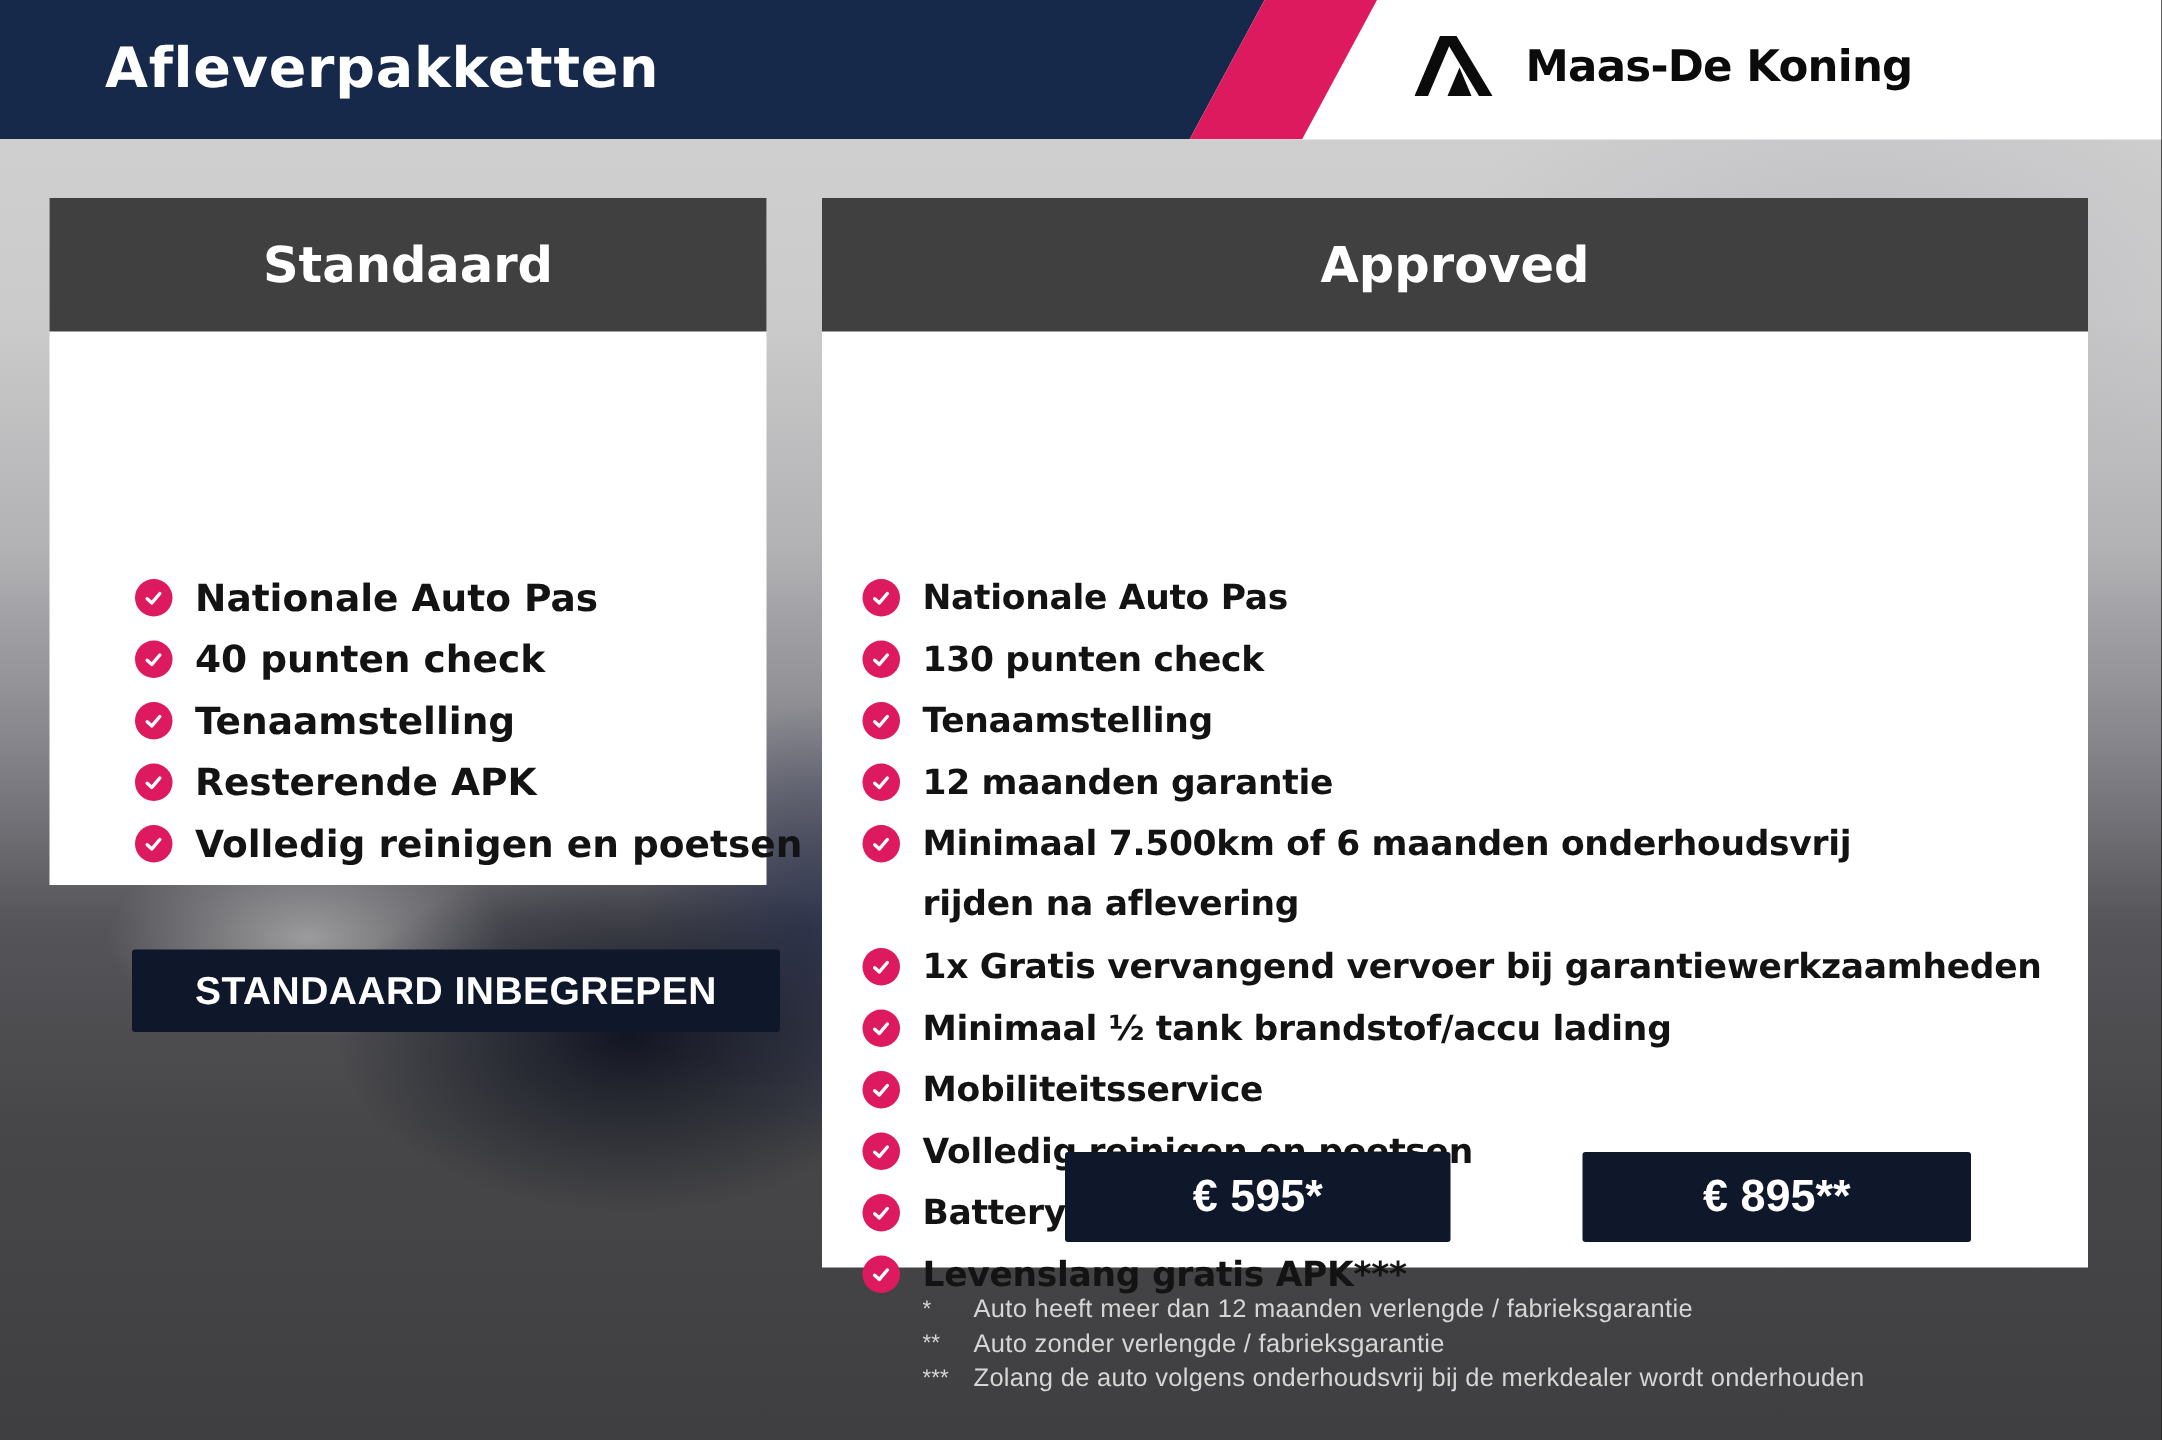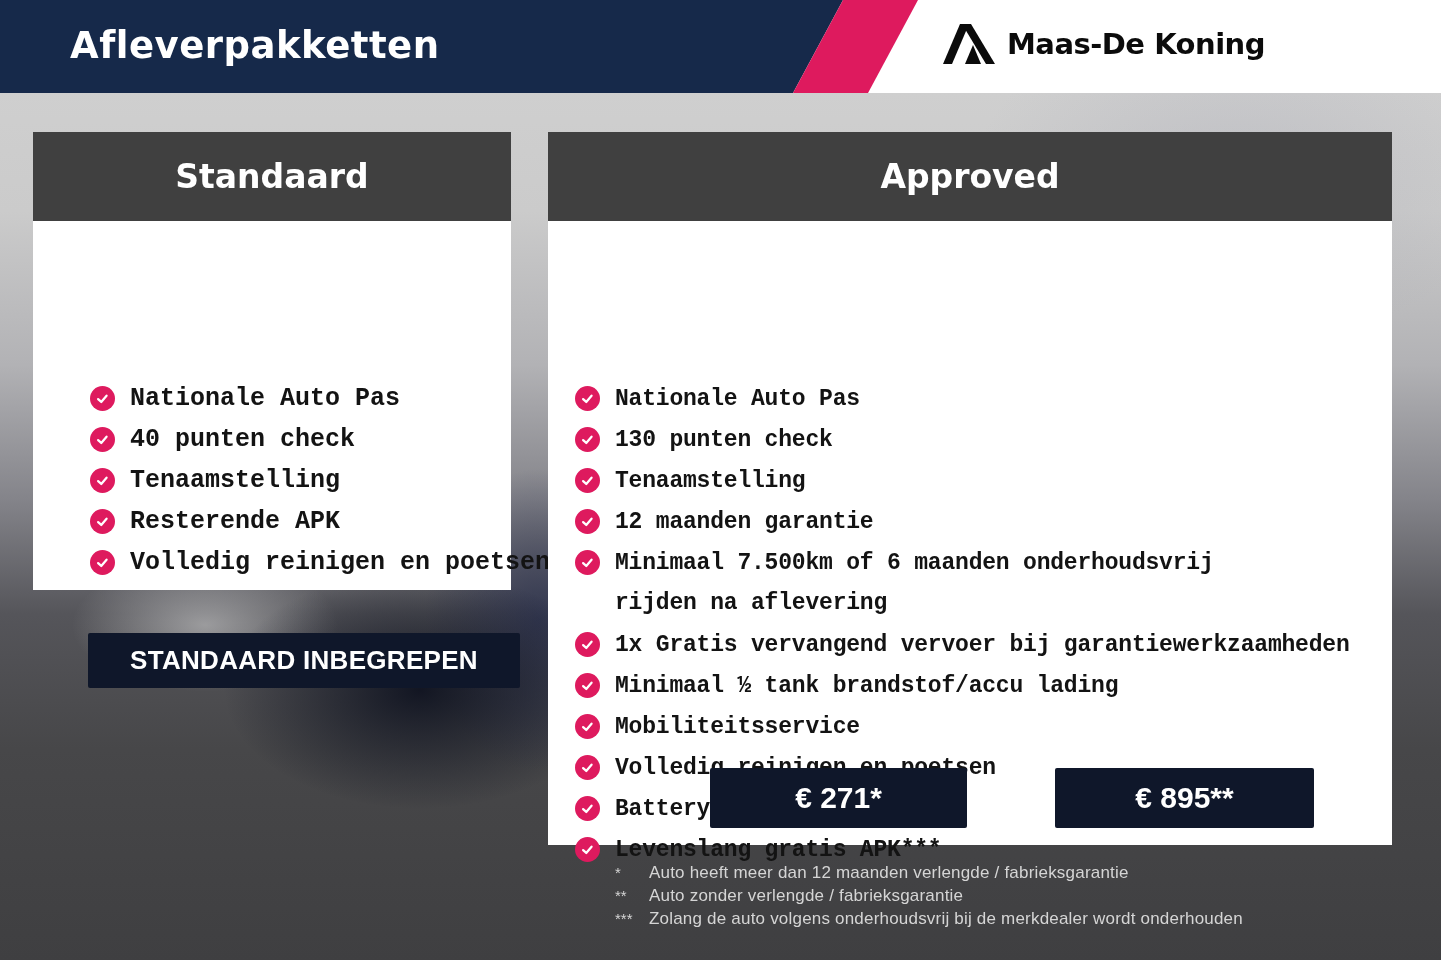--- a/index.html
+++ b/index.html
@@ -14,31 +14,31 @@
       linear-gradient(180deg,#d2d2d2 0%,#cbcbcb 22%,#b2b2b5 38%,#84848a 52%,#55555a 64%,#474749 78%,#3f3f41 100%);
   }
   
   .header{position:absolute;left:0;top:0;width:1441px;height:93px;background:#ffffff;}
   .header .navy-band{position:absolute;inset:0;background:#16294a;
     clip-path:polygon(0 0,843px 0,793px 100%,0 100%);}
   .header .pink-band{position:absolute;inset:0;background:#de1a5e;
     clip-path:polygon(843px 0,918px 0,868px 100%,793px 100%);}
   .header .title{position:absolute;left:70px;top:50%;transform:translateY(-54%);
     color:#ffffff;font-size:37px;font-weight:700;letter-spacing:.5px;}
-  .brand{position:absolute;left:943px;top:0;height:88px;display:flex;align-items:center;gap:10px;text-align:center;}
+  .brand{position:absolute;left:943px;top:0;height:88px;display:flex;align-items:center;gap:20px;text-align:center;}
   .brand svg{display:block;}
   .brand .brand-text{font-size:29px;font-weight:700;color:#0b0b0b;letter-spacing:-.5px;white-space:nowrap;}
   
   .card{position:absolute;background:#ffffff;}
   .card-head{height:89px;background:#404040;display:flex;align-items:center;justify-content:center;}
   .card-head h2{margin:0;color:#ffffff;font-size:33px;font-weight:700;}
   .card-standaard{left:33px;top:132px;width:478px;height:458px;}
   .card-approved{left:548px;top:132px;width:844px;height:713px;}
   
-  ul.features{list-style:none;margin:0;padding:0;position:absolute;font-family:Liberation Mono, monospace;}
+  ul.features{list-style:none;margin:0;padding:0;position:absolute;}
   .card-standaard ul.features{left:57px;top:246px;right:10px;}
   .card-approved  ul.features{left:27px;top:246px;right:8px;}
   ul.features li{display:block;}
   ul.features .row{height:41px;display:flex;align-items:center;gap:15px;}
   .check{width:25px;height:25px;border-radius:50%;background:#de1a5e;flex:0 0 25px;
     display:flex;align-items:center;justify-content:center;}
   .check svg{display:block;}
   .feat-text{font-size:25px;font-weight:700;color:#131313;white-space:nowrap;}
   .card-approved .feat-text{font-size:23px;letter-spacing:-.2px;}
   .line2{height:41px;line-height:41px;padding-left:40px;font-size:23px;font-weight:700;
@@ -281,21 +281,21 @@
                 <polyline points="5,13 10,17.5 18.5,7.5" fill="none" stroke="#ffffff" stroke-width="3.6" stroke-linecap="round" stroke-linejoin="round"></polyline>
               </svg>
             </span>
             <span class="feat-text">Levenslang gratis APK***</span>
           </div>
 
         </li>
       </ul>
   </div>
 
-  <div class="pill price-1">€ 271*</div>
+  <div class="pill price-1">€ 595*</div>
   <div class="pill price-2">€ 895**</div>
 
   <div class="footnotes">
 
       <div class="fn-row">
         <span class="fn-marker">*</span>
         <span class="fn-text">Auto heeft meer dan 12 maanden verlengde / fabrieksgarantie</span>
       </div>
 
       <div class="fn-row">

